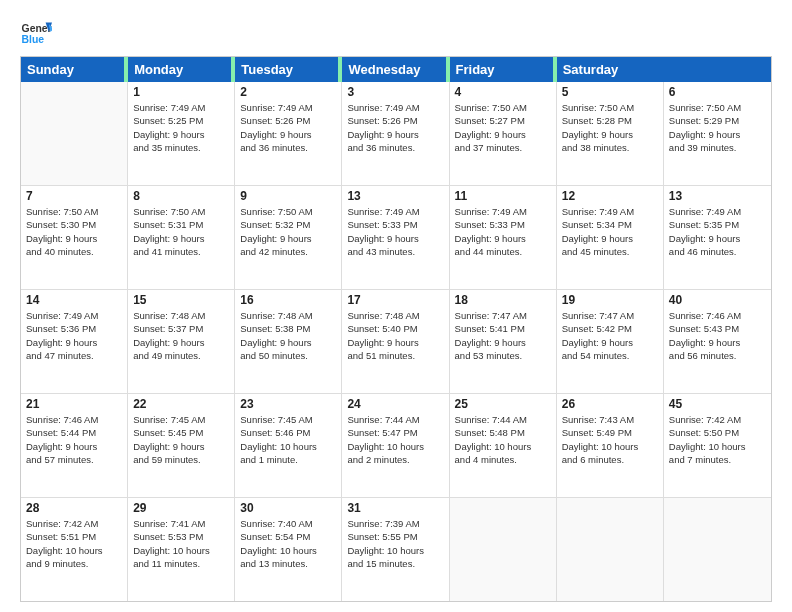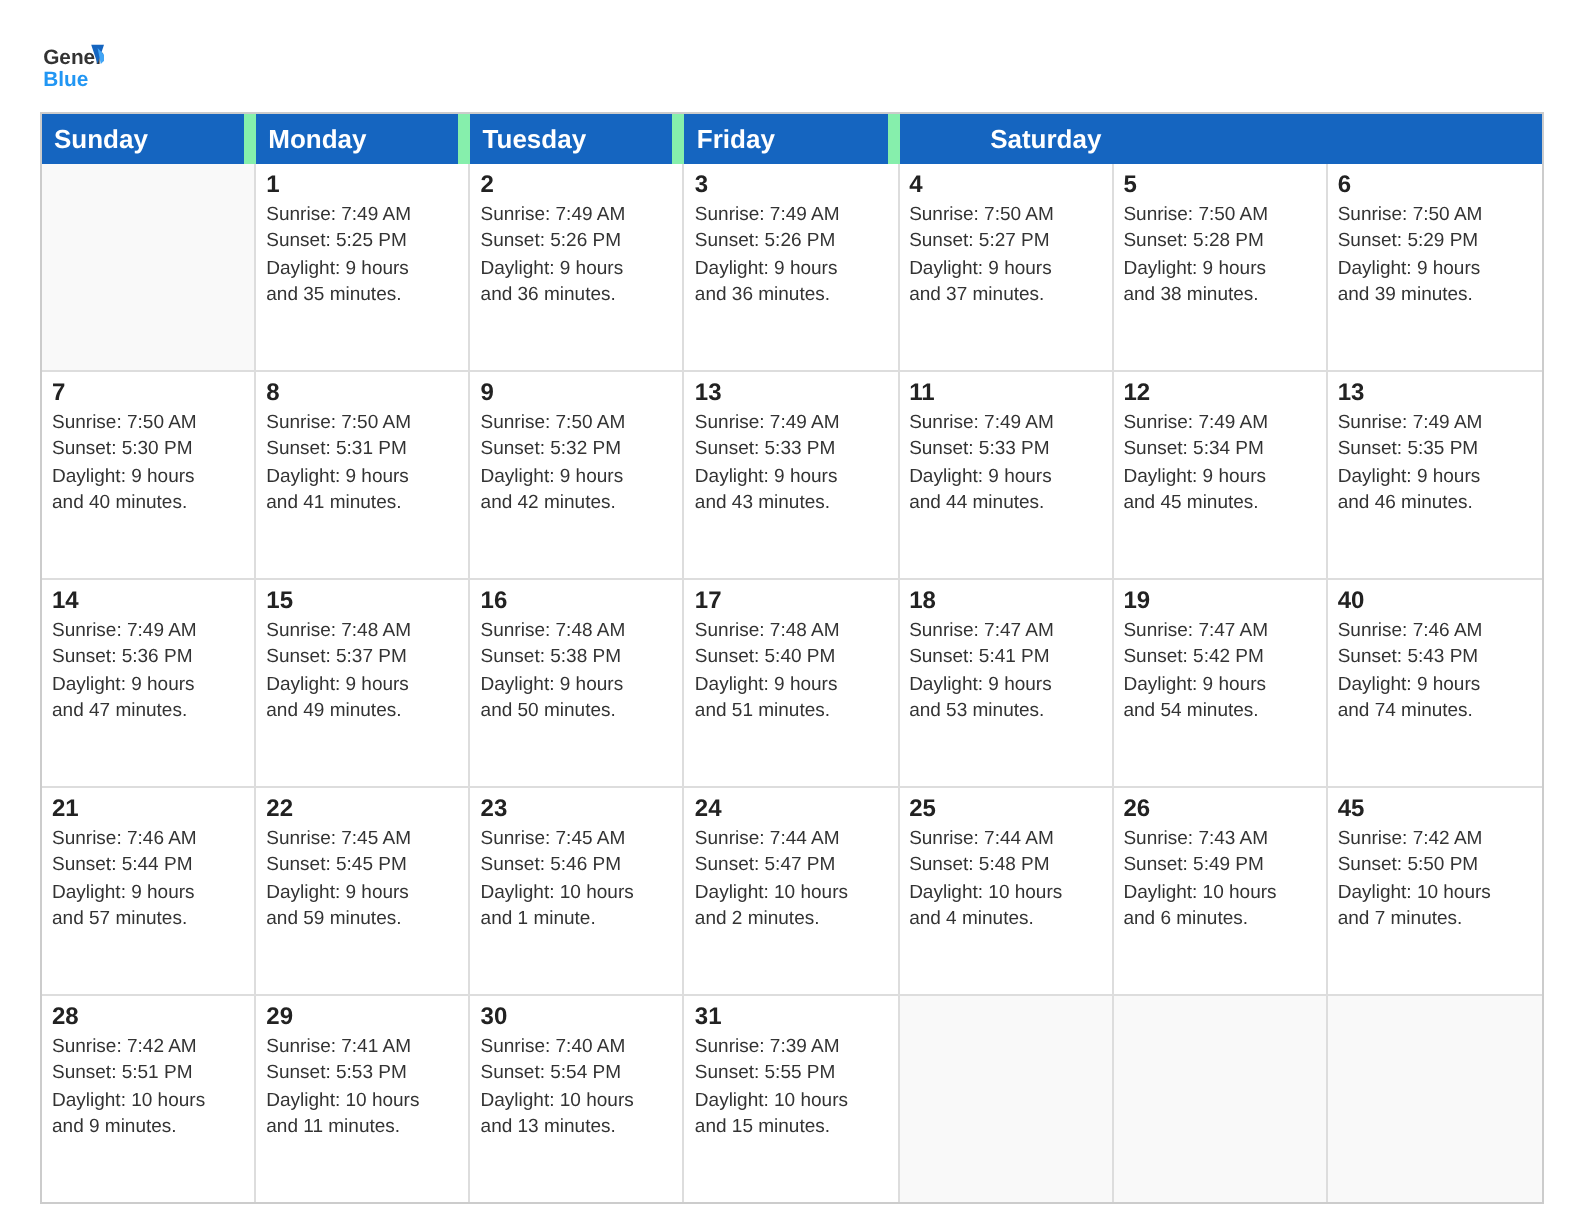--- a/index.html
+++ b/index.html
@@ -55,23 +55,23 @@
       display: grid;
       grid-template-columns: repeat(7, 1fr);
       background: #1565C0;
     }
     .cal-header-cell {
       color: #fff;
       font-size: 13px;
       font-weight: bold;
       padding: 5px 6px;
       text-align: left;
-      border-right: 6px solid #86efac;
-    }
-    .cal-header-cell:last-child { border-right: none; text-align: right; }
+      border-right: 4px solid #86efac;
+    }
+    .cal-header-cell:last-child { border-right: none; }
     .cal-body {
       flex: 1;
       display: flex;
       flex-direction: column;
     }
     .cal-row {
       display: grid;
       grid-template-columns: repeat(7, 1fr);
       flex: 1;
       border-top: 1px solid #ddd;
@@ -117,20 +117,21 @@
       <div class="month-title"></div>
       <div class="location"></div>
     </div>
   </div>
 
   <div class="calendar">
     <div class="cal-header-row" id="cal-header">
         <div class="cal-header-cell">Sunday</div>
         <div class="cal-header-cell">Monday</div>
         <div class="cal-header-cell">Tuesday</div>
+        <div class="cal-header-cell">Wednesday</div>
         <div class="cal-header-cell">Friday</div>
         <div class="cal-header-cell">Saturday</div>
       </div>
     <div class="cal-body" id="cal-body">
         <div class="cal-row">
           <div class="cal-cell empty"></div>
           <div class="cal-cell">
             <span class="day-num">1</span>
             <div class="cell-line">Sunrise: 7:49 AM</div>
             <div class="cell-line">Sunset: 5:25 PM</div>
@@ -265,21 +266,21 @@
             <div class="cell-line">Sunrise: 7:47 AM</div>
             <div class="cell-line">Sunset: 5:42 PM</div>
             <div class="cell-line">Daylight: 9 hours</div>
             <div class="cell-line">and 54 minutes.</div>
           </div>
           <div class="cal-cell">
             <span class="day-num">40</span>
             <div class="cell-line">Sunrise: 7:46 AM</div>
             <div class="cell-line">Sunset: 5:43 PM</div>
             <div class="cell-line">Daylight: 9 hours</div>
-            <div class="cell-line">and 74 minutes.</div>
+            <div class="cell-line">and 56 minutes.</div>
           </div>
         </div>
         <div class="cal-row">
           <div class="cal-cell">
             <span class="day-num">21</span>
             <div class="cell-line">Sunrise: 7:46 AM</div>
             <div class="cell-line">Sunset: 5:44 PM</div>
             <div class="cell-line">Daylight: 9 hours</div>
             <div class="cell-line">and 57 minutes.</div>
           </div>

